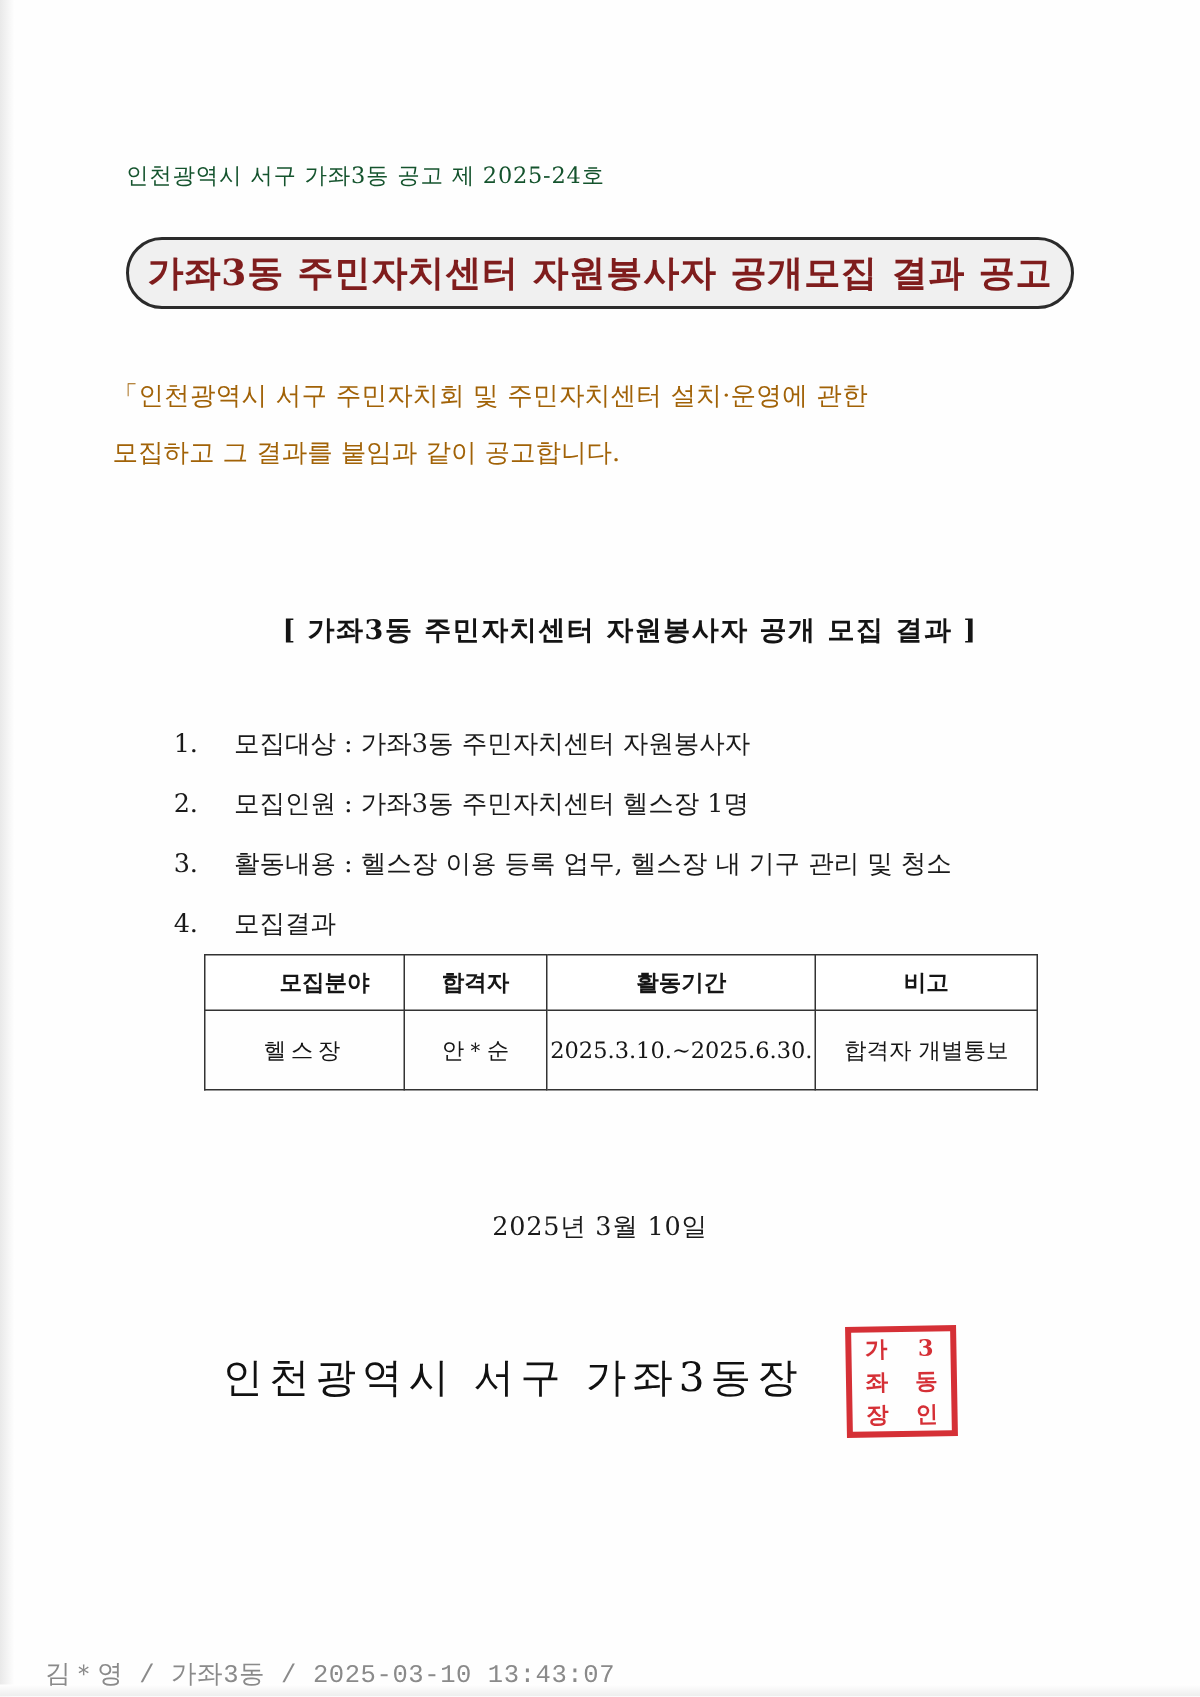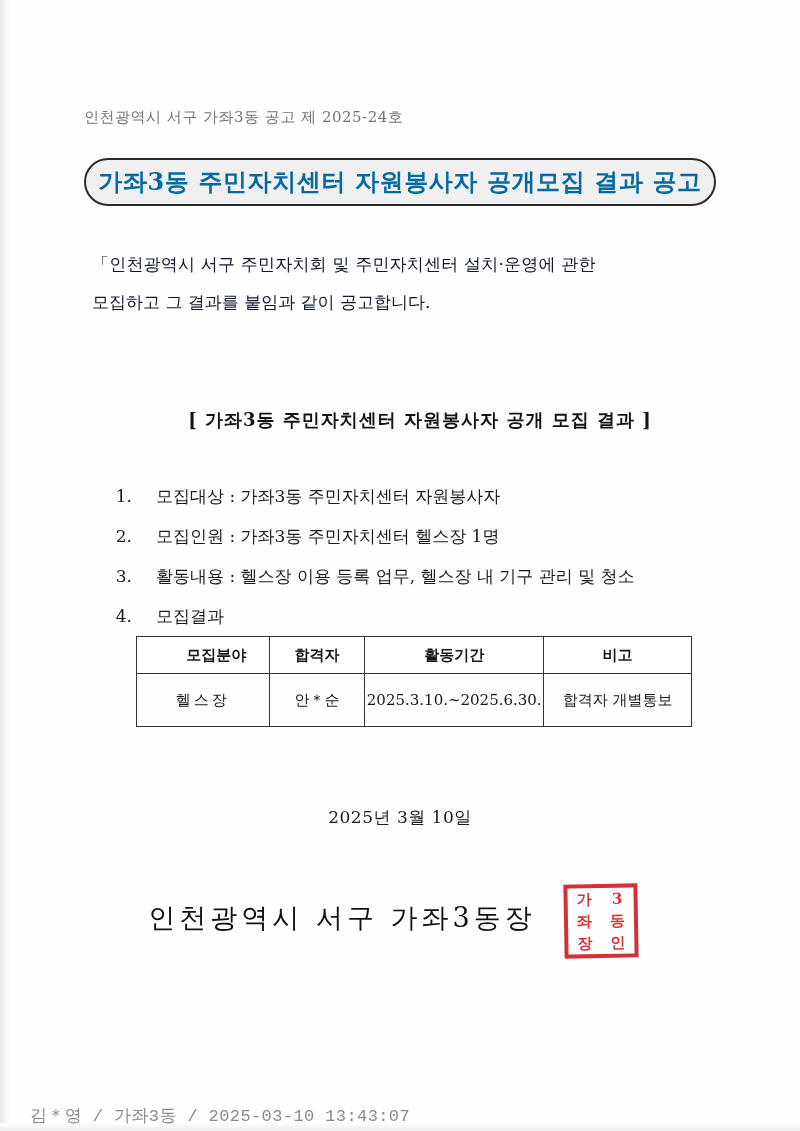--- a/index.html
+++ b/index.html
@@ -21,21 +21,21 @@
     background: #fefefe;
   }
 
   
   .notice-number {
     position: absolute;
     left: 84px;
     top: 108px;
     font-size: 15px;
     letter-spacing: 0.5px;
-    color: #737373;
+    color: #14532d;
     white-space: nowrap;
   }
 
   
   .title-banner {
     position: absolute;
     left: 84px;
     top: 158px;
     width: 632px;
     height: 48px;
@@ -48,33 +48,33 @@
     position: absolute;
     left: 84px;
     top: 158px;
     width: 632px;
     height: 48px;
     line-height: 48px;
     text-align: center;
     font-size: 24px;
     font-weight: bold;
     letter-spacing: 0.6px;
-    color: #0369a1;
+    color: #7f1d1d;
     white-space: nowrap;
   }
 
   
   .intro {
     position: absolute;
-    left: 92px;
+    left: 75px;
     top: 245px;
     width: 622px;
     font-size: 17px;
     line-height: 38px;
-    color: #0f172a;
+    color: #a16207;
     text-align: justify;
     word-break: keep-all;
   }
   .intro .ln { display: block; white-space: nowrap; }
   .intro .ln.wide { letter-spacing: 0.2px; }
 
   
   .section-heading {
     position: absolute;
     left: 0;

